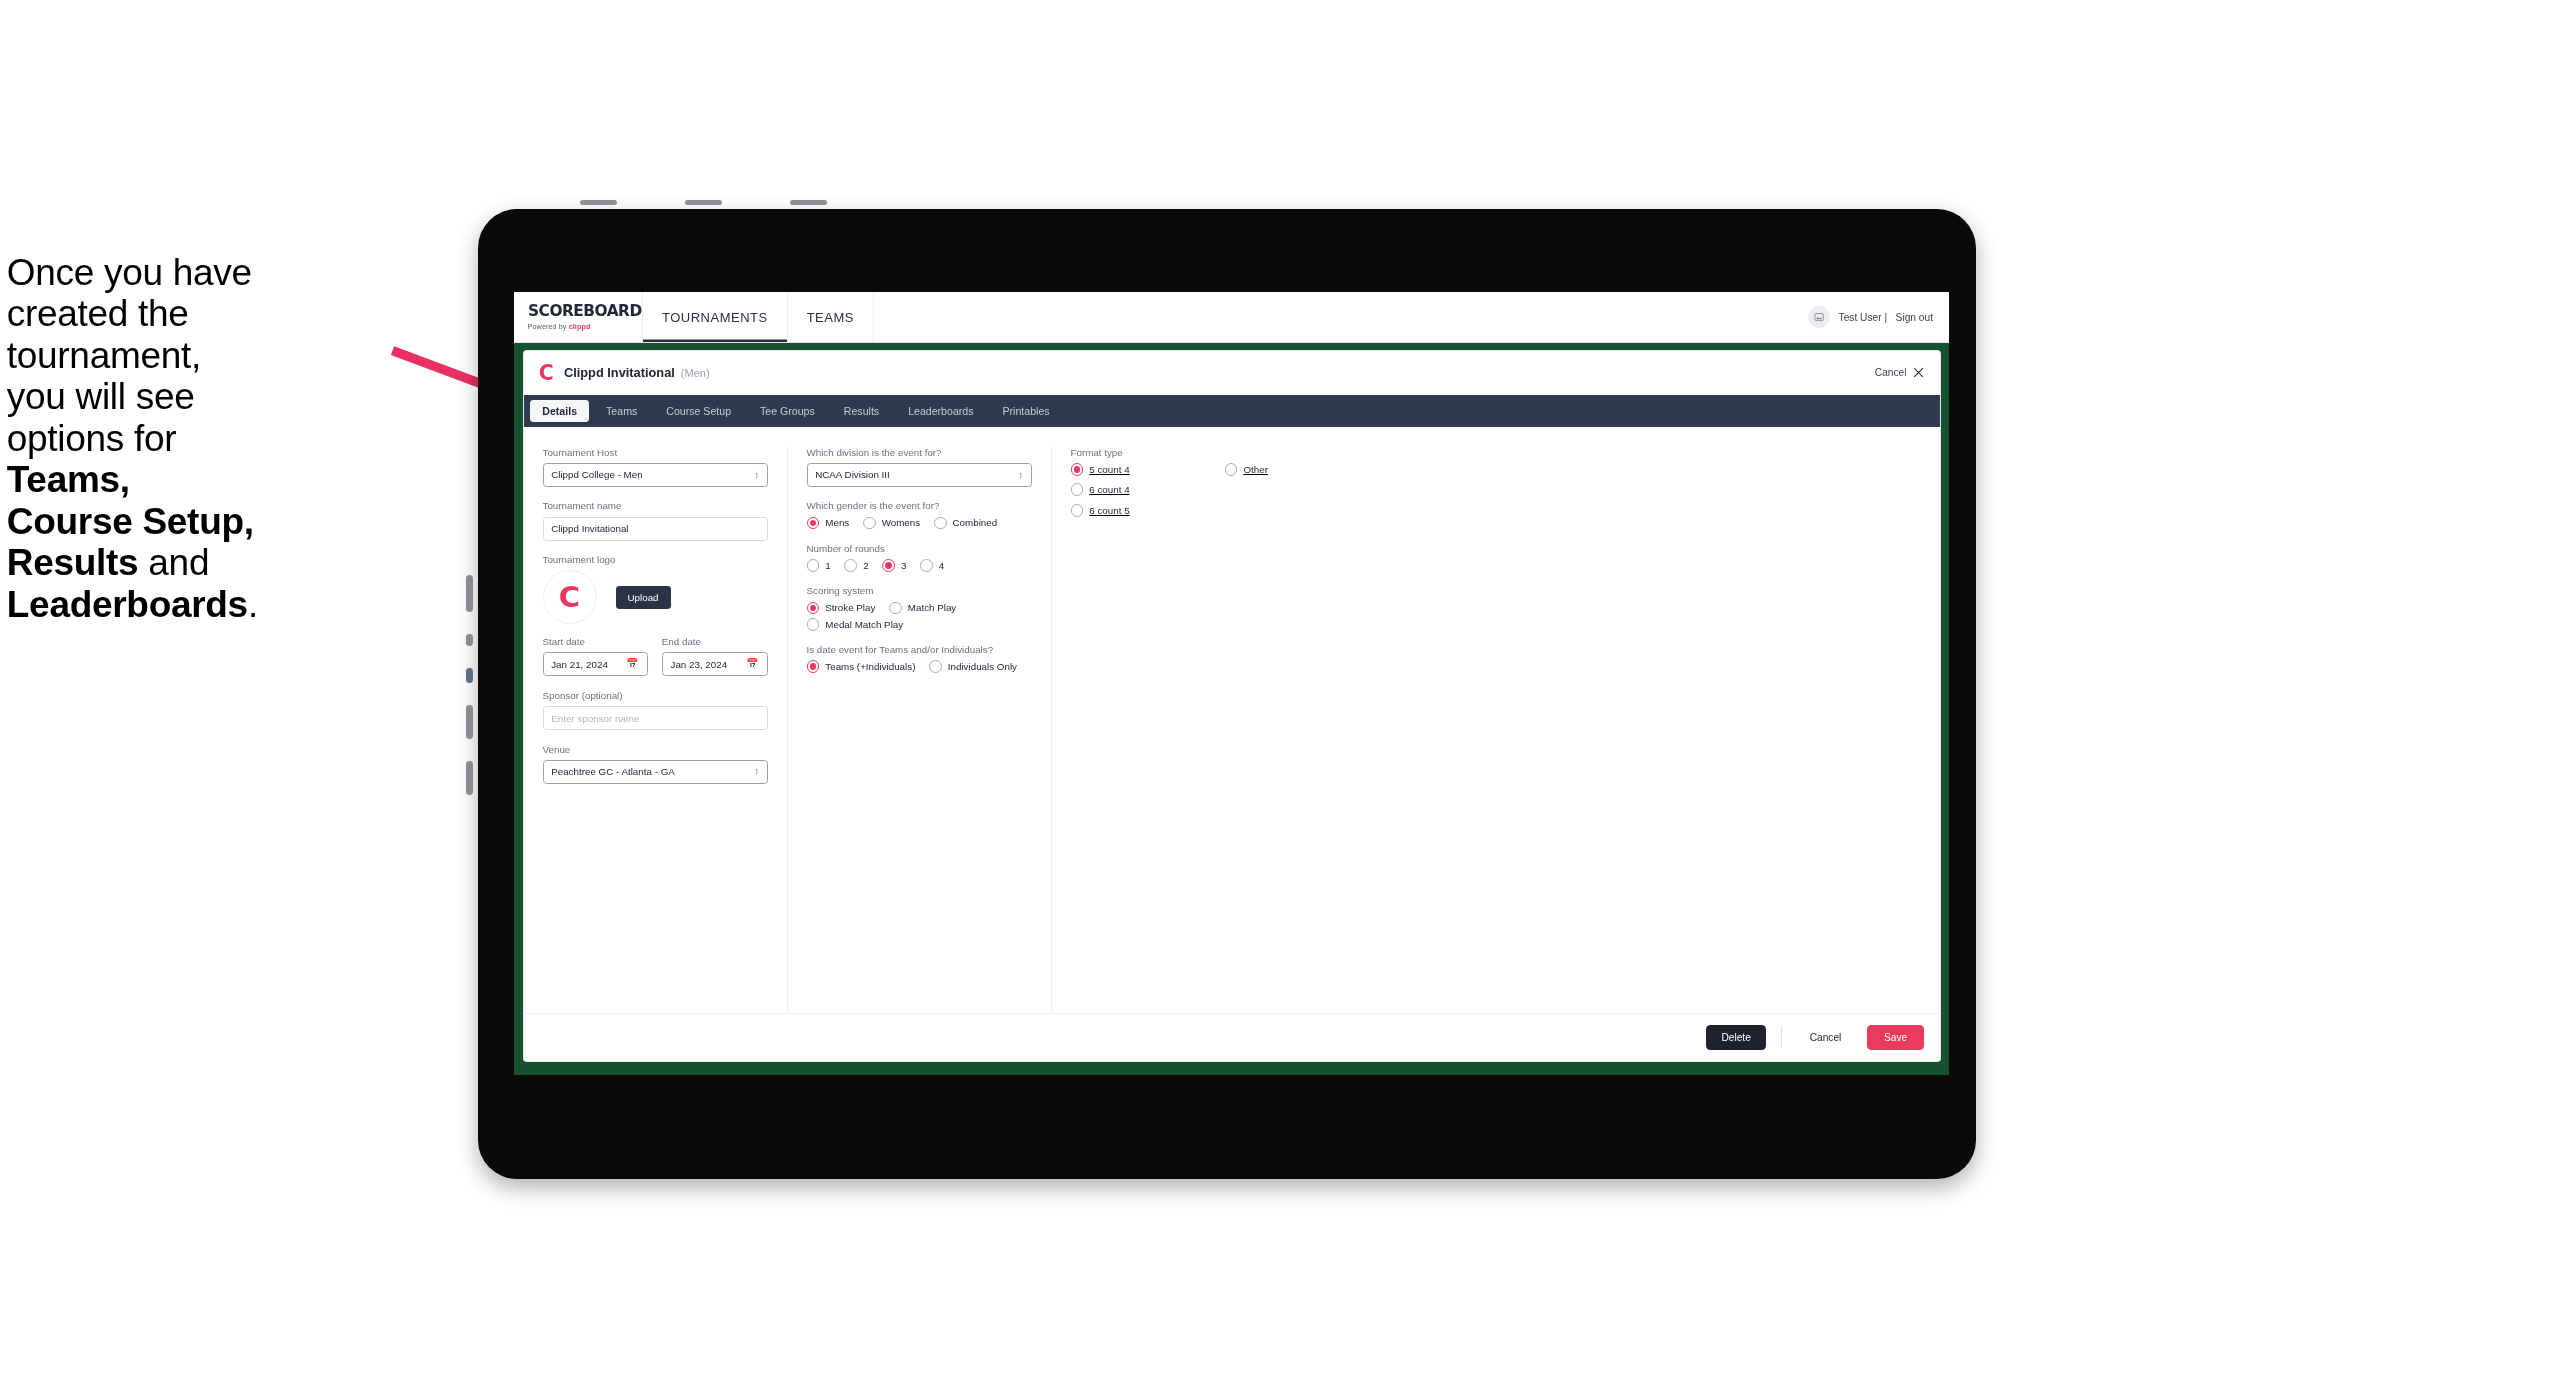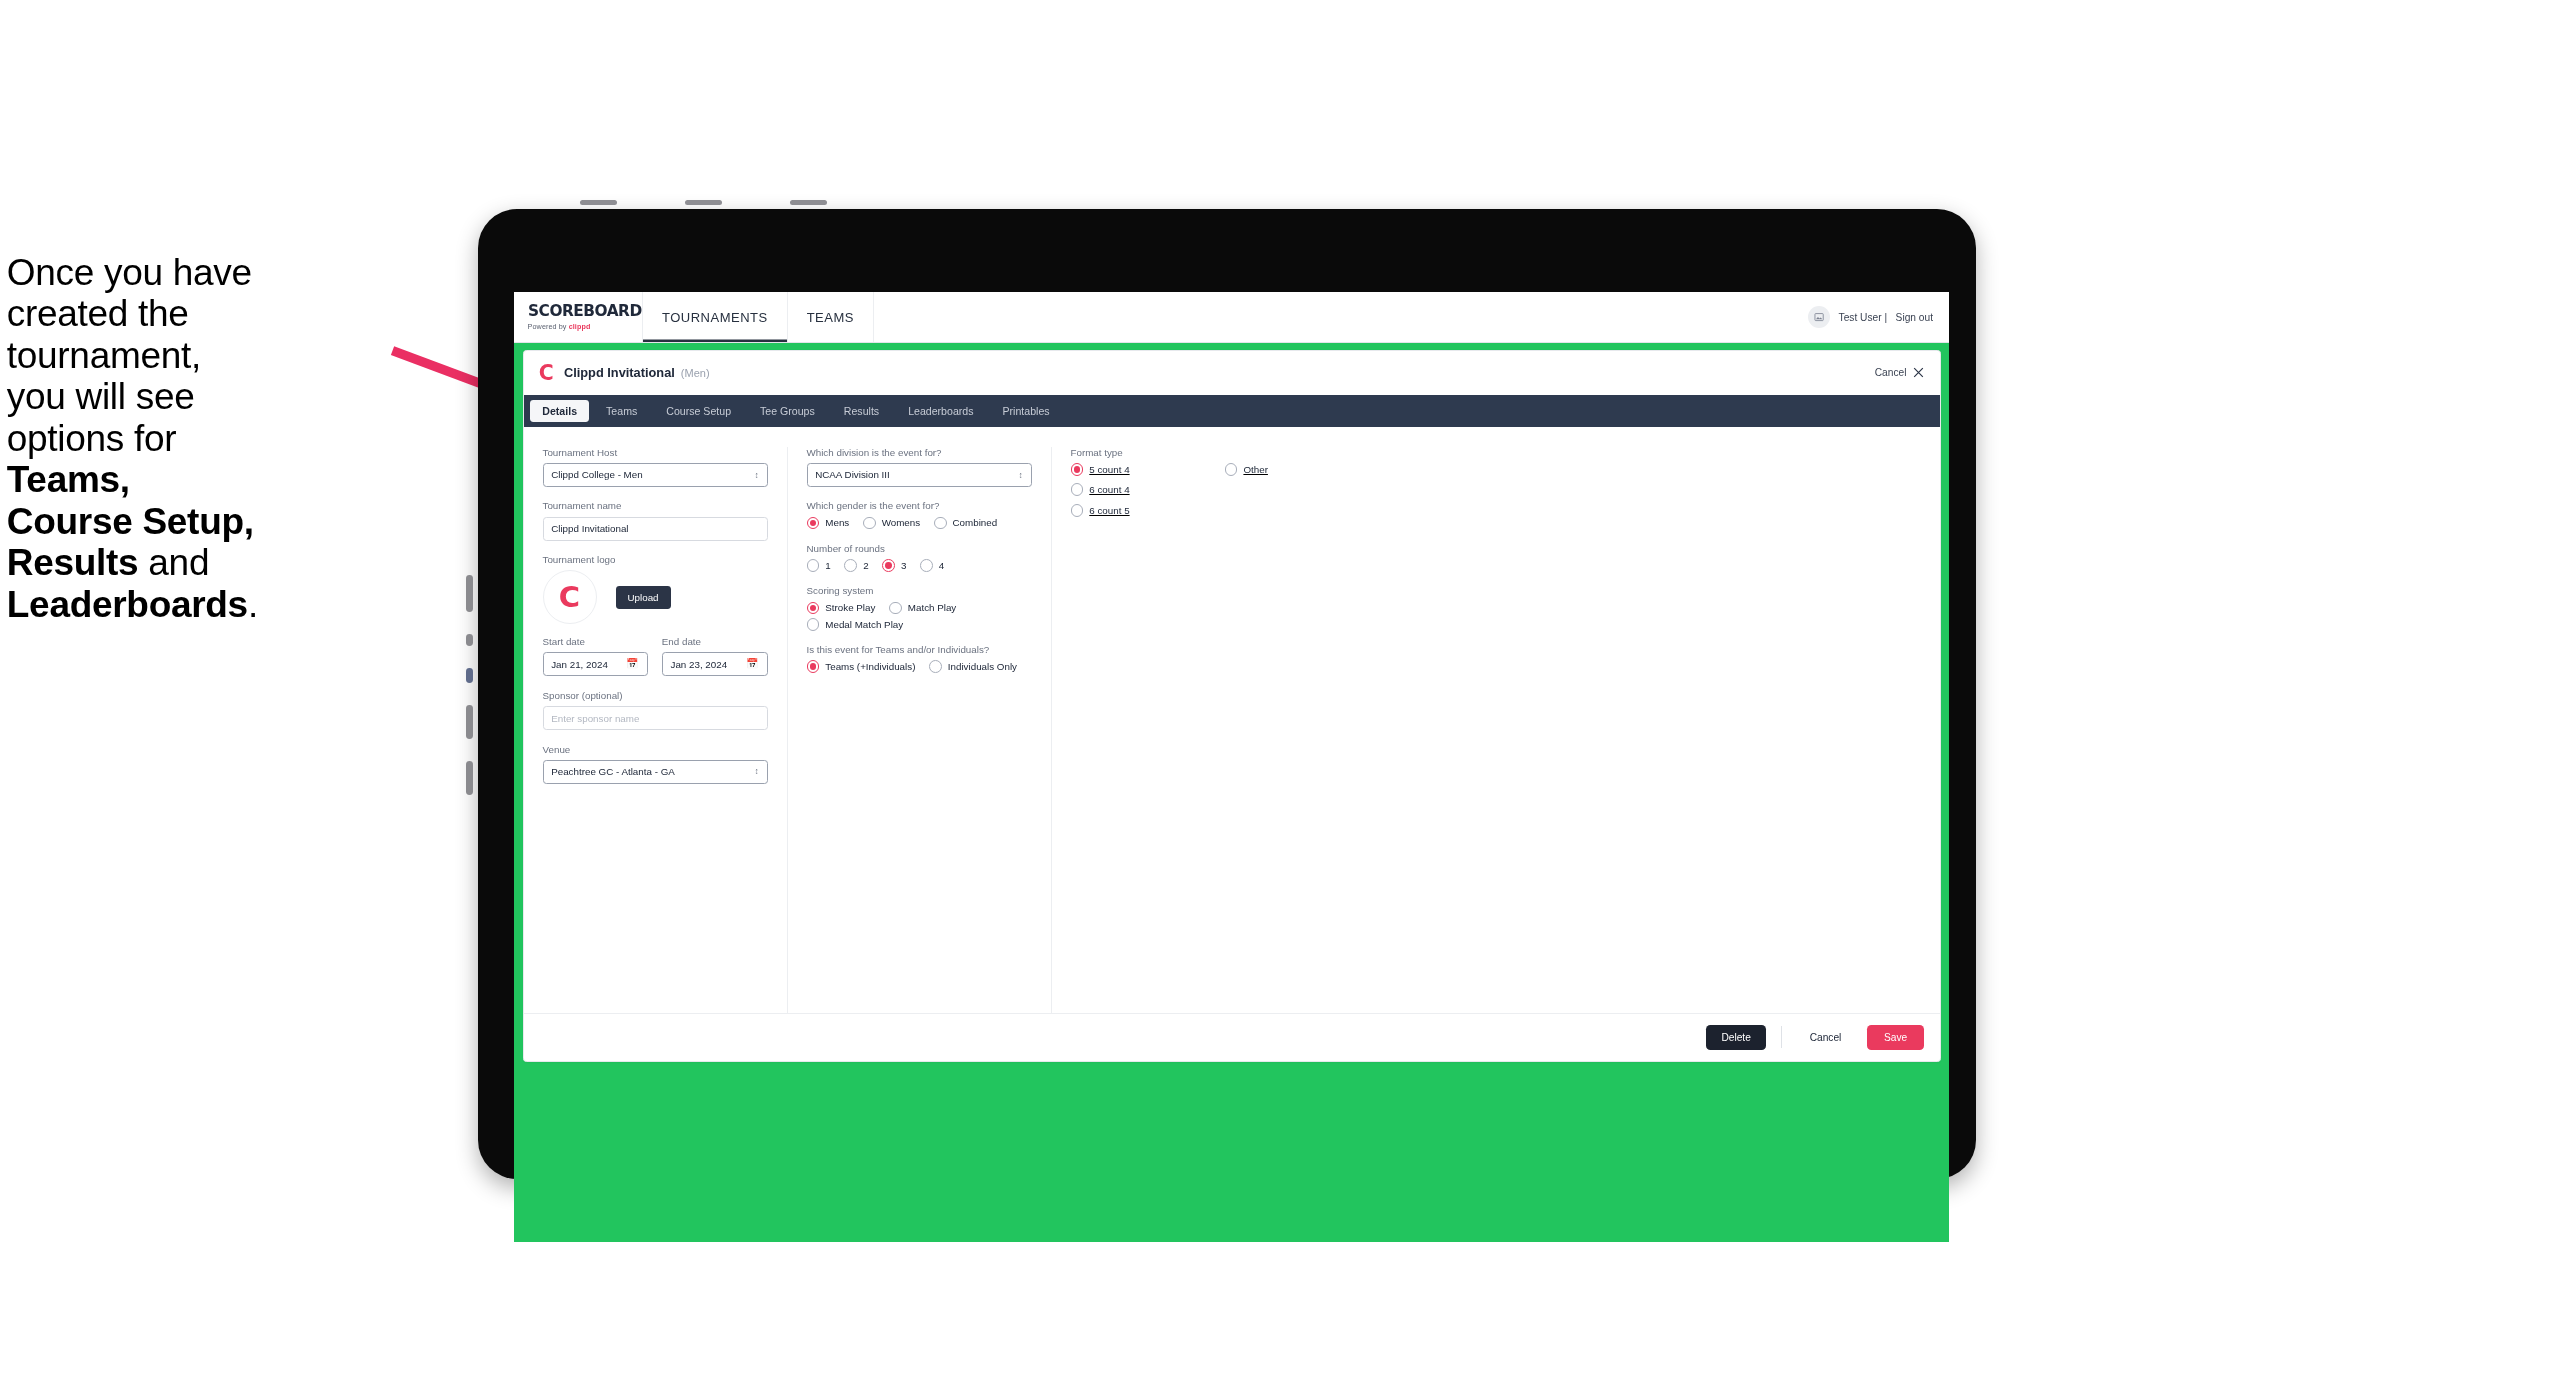--- a/index.html
+++ b/index.html
@@ -52,22 +52,22 @@
   .side-btns i { display:block; width:6.8px; background:#8a8a8e; border-radius:3.4px; margin-bottom:22px; }
   .side-btns i.b1 { height: 37px; }
   .side-btns i.b2 { height: 12px; }
   .side-btns i.b3 { height: 15.3px; background:#5f6b8a; }
   .side-btns i.b4 { height: 34px; }
   .side-btns i.b5 { height: 34px; }
 
   
   .screen {
     position:absolute; left: 36px; top: 83px;
-    width: 1435px; height: 950px;
-    background:#22c55e;
+    width: 1435px; height: 783px;
+    background:#14532d;
     overflow:hidden;
   }
 
   
   .topnav {
     height: 51px; background:#ffffff; border-bottom:0.9px solid #e3e5e9;
     display:flex; align-items:stretch;
   }
   .brand {
     width: 129px; display:flex; flex-direction:column; justify-content:center;
@@ -378,21 +378,21 @@
               <label class="radio">
                   <span class="dot"></span>
                   <span>Match Play</span>
                 </label>
               <label class="radio">
                   <span class="dot"></span>
                   <span>Medal Match Play</span>
                 </label>
             </div>
 
-            <div class="fl mt">Is this event for Teams and/or Individuals?</div>
+            <div class="fl mt">Is date event for Teams and/or Individuals?</div>
             <div class="radio-row">
               <label class="radio">
                   <span class="dot on"></span>
                   <span>Teams (+Individuals)</span>
                 </label>
               <label class="radio">
                   <span class="dot"></span>
                   <span>Individuals Only</span>
                 </label>
             </div>

